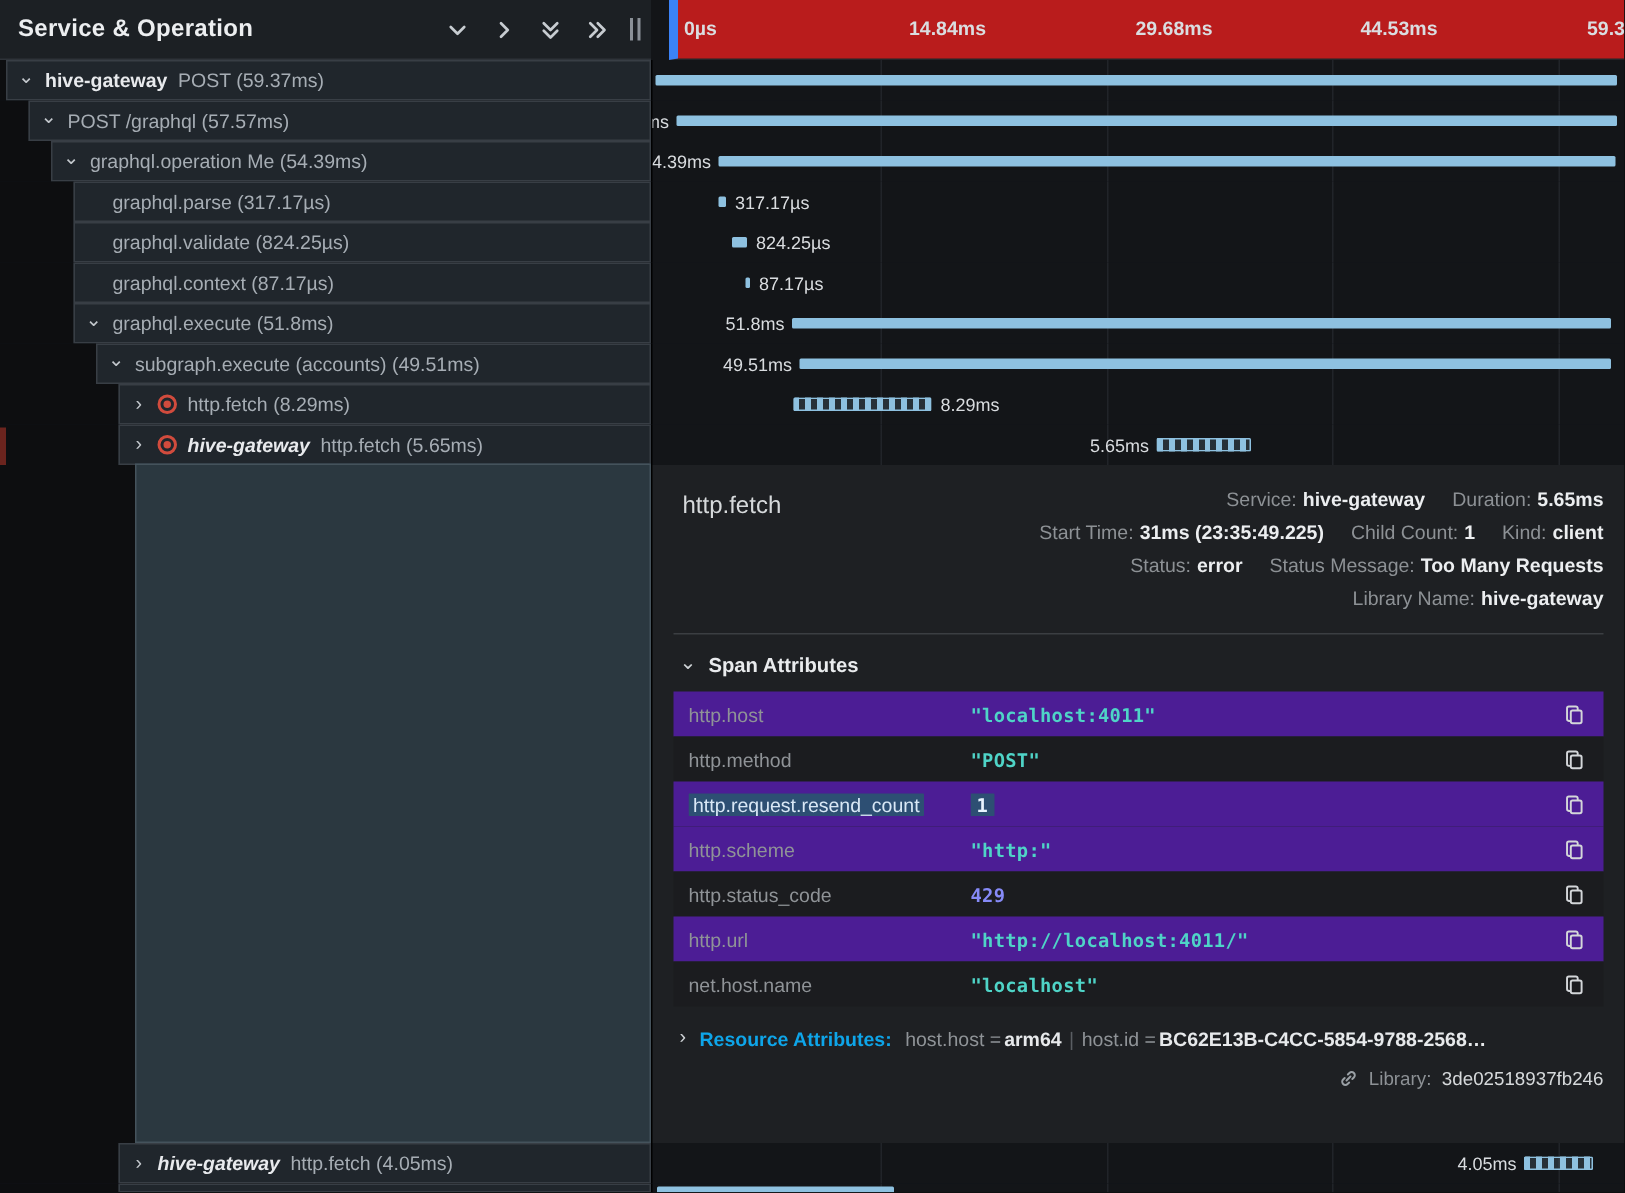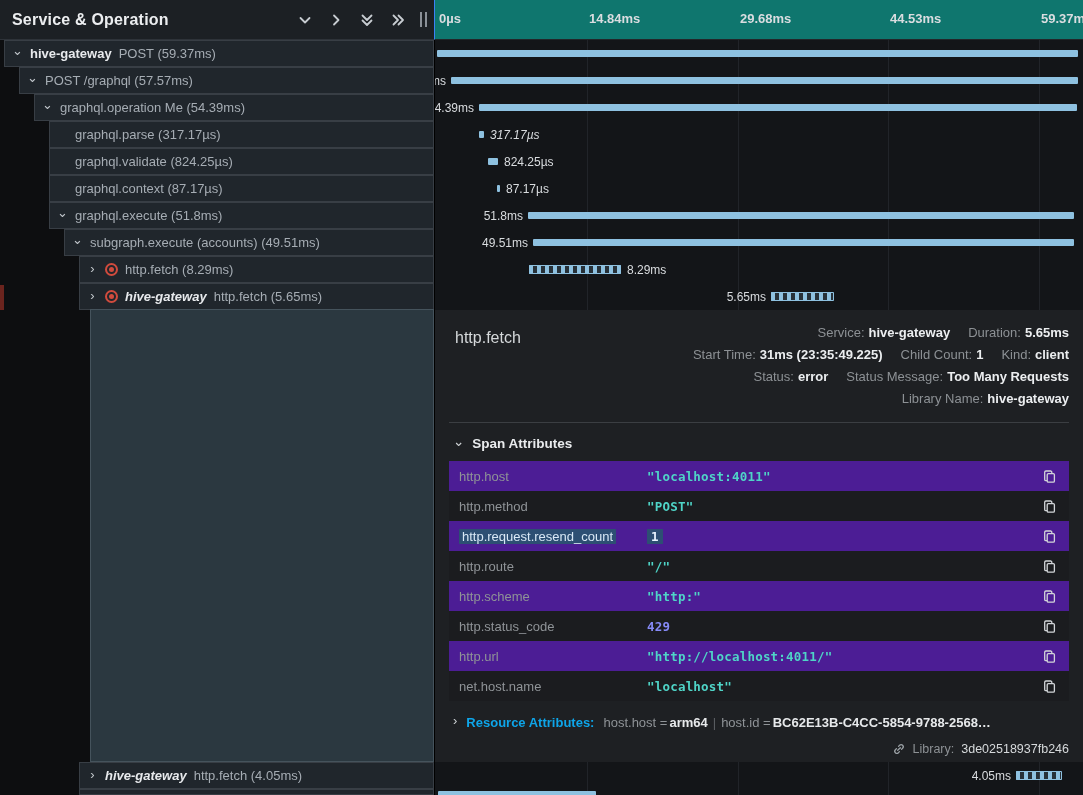--- a/index.html
+++ b/index.html
@@ -16,22 +16,22 @@
     padding:0 7px 0 12px; border-bottom:1px solid #2e3339;
   }
   .ph-title{ font-size:16px; font-weight:700; color:#eceef0; letter-spacing:.2px; }
   .ph-icons{ margin-left:auto; display:flex; align-items:center; gap:15px; }
   .icon-btn{ background:none; border:none; padding:0; color:#c7ccd1; cursor:pointer; display:flex; align-items:center; }
   .resize-handle{
     margin-left:14px; width:7px; height:15px;
     border-left:2px solid #8a9097; border-right:2px solid #8a9097; cursor:col-resize;
   }
   .timeline-head{
-    flex:1; position:relative; background:#0f766e;
-    border-left:1px solid #3b82f6; border-bottom:1px solid #232629;
+    flex:1; position:relative; background:#b91c1c;
+    border-left:6px solid #3b82f6; border-bottom:1px solid #232629;margin-left:12px;
   }
   .tick{ position:absolute; top:11px; font-size:13px; font-weight:600; color:#dadde0; white-space:nowrap; }
   
   .row{ height:27px; display:flex; }
   .tree-cell{ width:434px; flex:none; position:relative; background:#0d0e10; }
   .row-box{
     position:absolute; top:0; bottom:0; right:0; background:#20262c;
     border:1px solid #383e45;
   }
   .row-inner{
@@ -207,21 +207,21 @@
         <div class="tree-cell">
           <div class="row-box" style="left: 49px;">
             <div class="row-inner">
               <span class="caret empty">·</span>
               <span class="op">graphql.parse (317.17µs)</span>
             </div>
           </div>
         </div>
         <div class="time-cell">
           <div class="bar solid" style="left: 44px; width: 5px;"></div>
-          <div class="bar-label" style="left: 55px; font-style: italic;">317.17µs</div>
+          <div class="bar-label" style="left: 55px;">317.17µs</div>
         </div>
       </div>
       <div class="row">
         <div class="tree-cell">
           <div class="row-box" style="left: 49px;">
             <div class="row-inner">
               <span class="caret empty">·</span>
               <span class="op">graphql.validate (824.25µs)</span>
             </div>
           </div>
@@ -346,30 +346,20 @@
             <button class="copy-btn">
               <svg width="15" height="15" viewBox="0 0 15 15" fill="none" stroke="currentColor" stroke-width="1.3" stroke-linejoin="round">
                 <rect x="5.2" y="4.6" width="7.2" height="8.6" rx="1.2"></rect>
                 <path d="M9.8 4.6V3.2A1.2 1.2 0 0 0 8.6 2H3.9A1.2 1.2 0 0 0 2.7 3.2v7.2a1.2 1.2 0 0 0 1.2 1.2h1.3"></path>
               </svg>
             </button>
           </div>
           <div class="attr-row odd">
             <div class="a-key"><span class="sel">http.request.resend_count</span></div>
             <div class="a-val num"><span class="sel-val">1</span></div>
-            <button class="copy-btn">
-              <svg width="15" height="15" viewBox="0 0 15 15" fill="none" stroke="currentColor" stroke-width="1.3" stroke-linejoin="round">
-                <rect x="5.2" y="4.6" width="7.2" height="8.6" rx="1.2"></rect>
-                <path d="M9.8 4.6V3.2A1.2 1.2 0 0 0 8.6 2H3.9A1.2 1.2 0 0 0 2.7 3.2v7.2a1.2 1.2 0 0 0 1.2 1.2h1.3"></path>
-              </svg>
-            </button>
-          </div>
-          <div class="attr-row even">
-            <div class="a-key">http.route</div>
-            <div class="a-val">"/"</div>
             <button class="copy-btn">
               <svg width="15" height="15" viewBox="0 0 15 15" fill="none" stroke="currentColor" stroke-width="1.3" stroke-linejoin="round">
                 <rect x="5.2" y="4.6" width="7.2" height="8.6" rx="1.2"></rect>
                 <path d="M9.8 4.6V3.2A1.2 1.2 0 0 0 8.6 2H3.9A1.2 1.2 0 0 0 2.7 3.2v7.2a1.2 1.2 0 0 0 1.2 1.2h1.3"></path>
               </svg>
             </button>
           </div>
           <div class="attr-row odd">
             <div class="a-key">http.scheme</div>
             <div class="a-val">"http:"</div>

